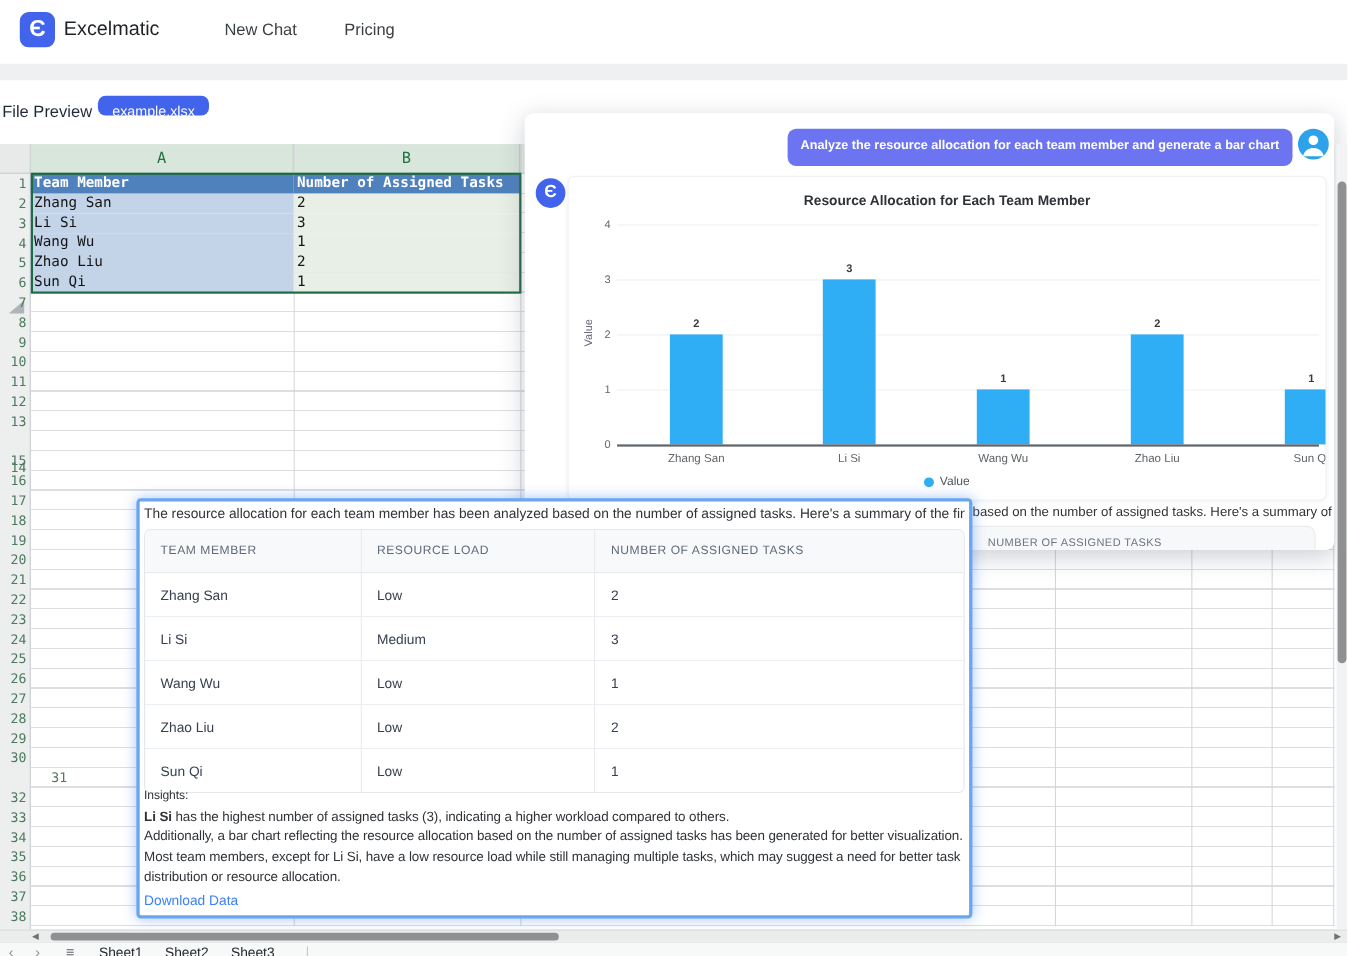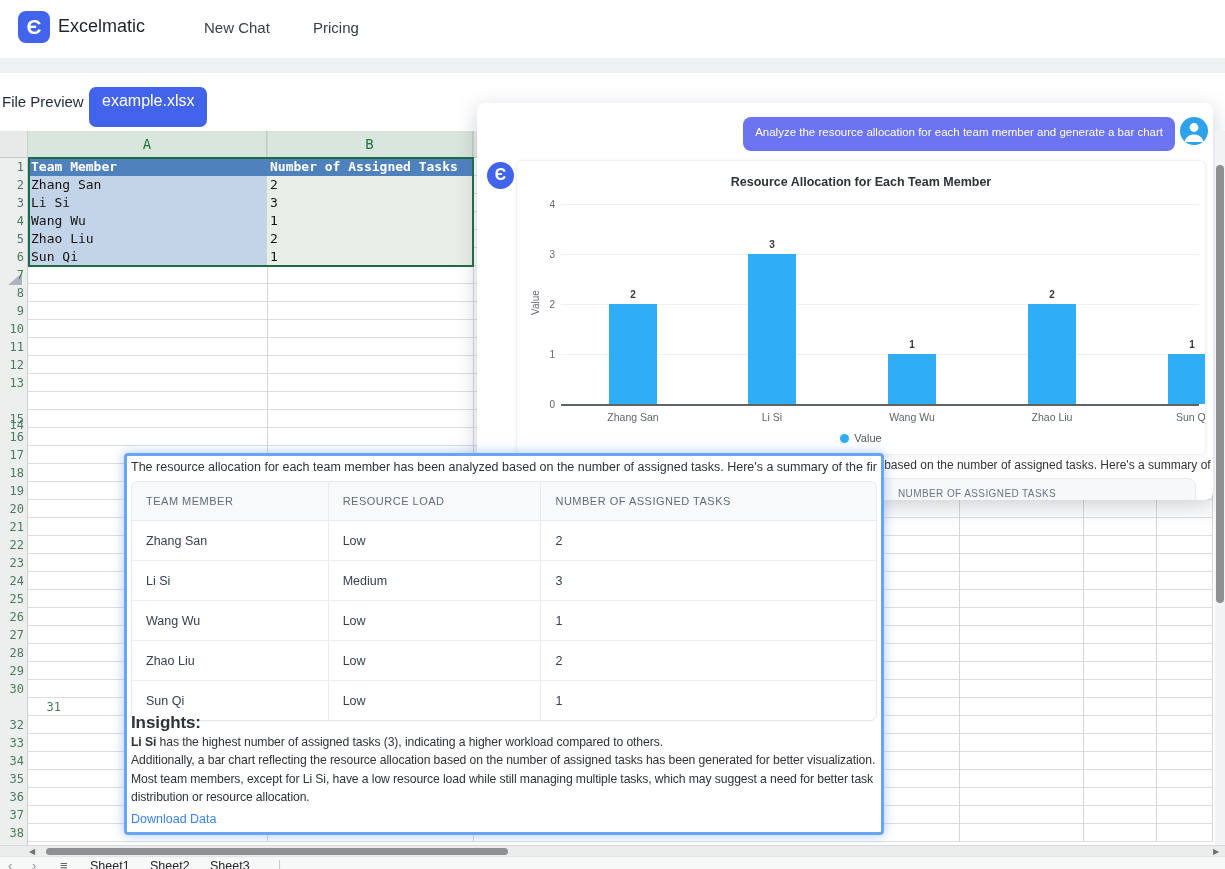--- a/index.html
+++ b/index.html
@@ -8,42 +8,42 @@
   .abs{position:absolute;}
   
   #page-header{left:0;top:0;width:1225px;height:58px;background:#fff;}
   #logo-box{left:18px;top:11px;width:32px;height:32px;border-radius:8px;background:#4263EB;
             color:#fff;font-weight:bold;font-size:21px;line-height:31px;text-align:center;}
   #brand{left:58px;top:16px;font-size:18px;font-weight:500;color:#1F2328;}
   .nav-item{top:19px;font-size:15px;color:#3B4045;cursor:pointer;}
   
   #strip{left:0;top:58px;width:1225px;height:15px;background:#EEF0F2;}
   #fp-label{left:2px;top:93px;font-size:15px;color:#1F2937;}
-  #fp-badge{left:89px;top:87px;height:40px;padding:0 13px;border-radius:7px;background:#4263EB;
-            color:#fff;font-size:16px;line-height:28px;}
+  #fp-badge{left:89px;top:87px;height:18px;padding:0 13px;border-radius:7px;background:#4263EB;
+            color:#fff;font-size:13px;line-height:28px;}
   
   .mono{font-family:"DejaVu Sans Mono",monospace;}
   #rownum-col{left:0;top:131px;width:28px;height:714px;background:#EDEFEF;border-right:1px solid #C9CDD0;box-sizing:border-box;}
   .rownum{left:0;width:24px;height:18px;font-size:12px;color:#4C7A5F;text-align:right;line-height:18px;}
   #corner-cell{left:0;top:131px;width:28px;height:27px;background:#E7EAE8;border-right:1px solid #C9CDD0;border-bottom:1px solid #C9CDD0;box-sizing:border-box;}
   #corner-tri{left:8px;top:142px;width:0;height:0;border-left:14px solid transparent;border-bottom:12px solid #AEB4B9;}
   .colhead{top:131px;height:27px;background:#D9E6DB;border-right:1px solid #C2CCC4;border-bottom:1px solid #B9C4BB;
            box-sizing:border-box;color:#217346;font-size:14px;text-align:center;line-height:26px;}
   #colhead-rest{left:473px;top:131px;width:740px;height:27px;background:#E9ECEA;border-bottom:1px solid #C9CDD0;box-sizing:border-box;}
   #grid-hlines{left:28px;top:158px;width:1185px;height:684px;
       background:repeating-linear-gradient(to bottom,transparent 0 17px,#DCDEE0 17px 18px);}
   .vline{top:131px;width:1px;height:711px;background:#D5D8DA;}
   .cell{height:18px;line-height:18px;font-size:13px;color:#141414;padding-left:3px;box-sizing:border-box;overflow:hidden;white-space:nowrap;}
   .cell.hdr{background:#4F81BD;color:#fff;font-weight:bold;}
   #sel-border{left:28px;top:157px;width:446px;height:110px;border:2px solid #1D6B45;box-sizing:border-box;pointer-events:none;}
   
   #chat-panel{left:477px;top:103px;width:736px;height:397px;background:#fff;border-radius:8px;
               box-shadow:0 6px 22px rgba(90,100,120,.30);overflow:hidden;}
   #bubble{top:14px;right:38px;height:34px;line-height:30px;padding:0 12px;border-radius:8px;
-          background:#6C74F1;color:#fff;font-size:11.5px;white-space:nowrap;}
+          background:#6C74F1;color:#fff;font-size:11.5px;white-space:nowrap;font-weight:bold;}
   #avatar{right:5px;top:14px;width:28px;height:28px;border-radius:50%;background:#2BA2EA;overflow:hidden;}
   #assist-icon{left:10px;top:59px;width:27px;height:27px;border-radius:50%;background:#4263EB;
                color:#fff;font-weight:bold;font-size:16px;line-height:26px;text-align:center;}
   #chart-card{left:39px;top:57px;width:690px;height:295px;background:#fff;border:1px solid #F0F1F3;
               border-radius:6px;box-shadow:0 1px 4px rgba(0,0,0,.05);overflow:hidden;box-sizing:border-box;}
   #chart-title{left:0;top:14px;width:100%;text-align:center;font-size:12.5px;font-weight:bold;color:#2F3338;}
   .gridline{left:44px;width:638px;height:1px;background:#EEF0F2;}
   #axis-base{left:44px;top:243px;width:638px;height:2px;background:#5F6468;}
   .ytick{left:8px;width:30px;text-align:right;font-size:10px;color:#666;}
   #ylabel{left:6px;top:136px;font-size:10px;color:#667;transform:rotate(-90deg);transform-origin:center;}
@@ -259,21 +259,21 @@
             <td>2</td>
           </tr>
           <tr>
             <td>Sun Qi</td>
             <td>Low</td>
             <td>1</td>
           </tr>
         </tbody>
     </table>
     <div class="abs" id="rp-insights">
-      <div style="font-weight:bold;font-size:17px;">Insights:</div>
+      <div style="font-weight:normal;font-size:11px;">Insights:</div>
       <div id="insight-lines">
           <div><b>Li Si</b> has the highest number of assigned tasks (3), indicating a higher workload compared to others.</div>
           <div>Additionally, a bar chart reflecting the resource allocation based on the number of assigned tasks has been generated for better visualization.</div>
           <div>Most team members, except for Li Si, have a low resource load while still managing multiple tasks, which may suggest a need for better task distribution or resource allocation.</div>
         </div>
     </div>
     <div class="abs" id="rp-link">Download Data</div>
   </div>
 
   <div class="abs" id="hscroll">

